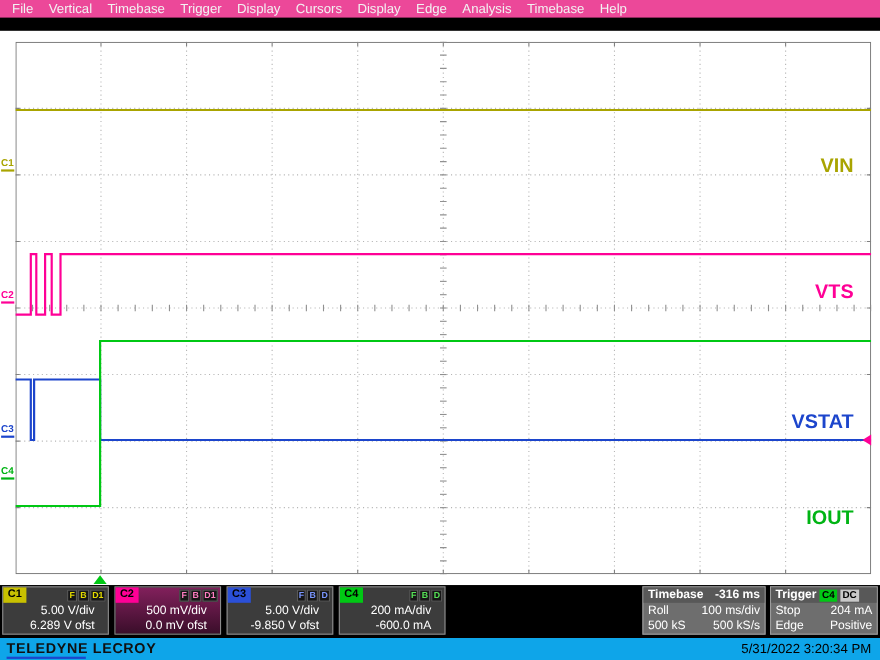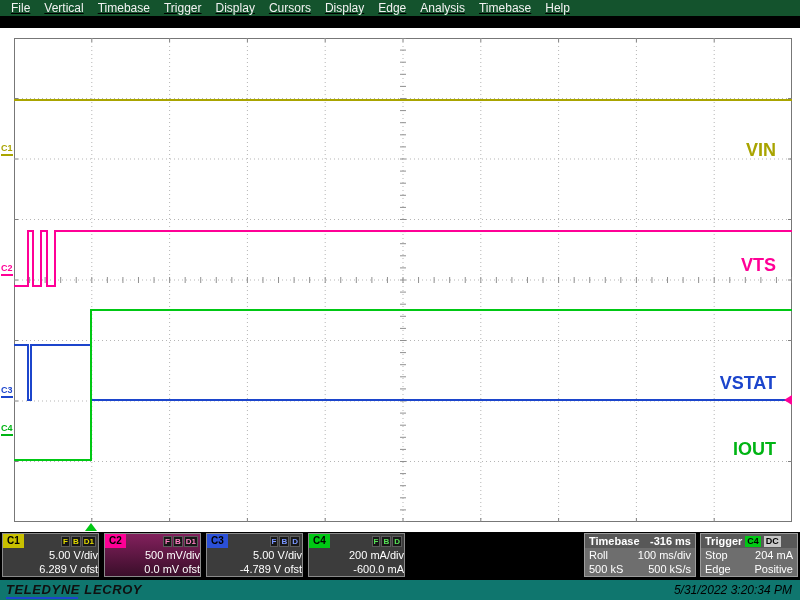--- a/index.html
+++ b/index.html
@@ -6,21 +6,21 @@
   html,body { margin:0; padding:0; }
   body {
     width:800px; height:600px; background:#000; overflow:hidden;
     font-family:"Liberation Sans", sans-serif; position:relative; cursor:default;
   }
   .screen { position:absolute; inset:0; }
 
   
   .menu-bar {
     position:absolute; left:0; top:0; width:800px; height:16px;
-    background:#14532d; display:flex; align-items:center; padding-left:4px;text-decoration:underline;
+    background:#ec4899; display:flex; align-items:center; padding-left:4px;
   }
   .menu-item { color:#f2f2f2; font-size:12px; padding:0 7px; line-height:28px; }
 
   
   .scope { position:absolute; top:28px; left:0; width:800px; height:504px; background:#ffffff; }
   #grid-svg { position:absolute; left:14px; top:10px; }
 
   .ch-marker {
     position:absolute; left:1px; font-size:9px; font-weight:bold;
     line-height:9px; padding-bottom:1px; border-bottom:2px solid currentColor;
@@ -55,34 +55,34 @@
   .chbox.c4 .chname { background:#00c814; }
   .badges { display:flex; gap:1px; margin-right:2px; }
   .badge {
     font-size:8px; font-weight:bold; line-height:9px; padding:0 1px;
     background:#161616; border:1px solid #5a5a5a;
   }
   .chbox.c1 .badge { color:#e2da00; }
   .chbox.c2 .badge { color:#ff7ec2; }
   .chbox.c3 .badge { color:#7b97ff; }
   .chbox.c4 .badge { color:#57e257; }
-  .chline { color:#fff; font-size:11px; text-align:right; padding-right:0; line-height:14px; white-space:nowrap; }
+  .chline { color:#fff; font-size:11px; text-align:right; padding-right:12px; line-height:14px; white-space:nowrap; }
 
   .graybox { position:absolute; top:1px; height:44px; background:#6e6e6e; border:1px solid #9c9c9c; color:#fff; font-size:11px; }
   .graybox .grow { display:flex; justify-content:space-between; line-height:14px; padding:0 4px; white-space:nowrap; }
   .graybox .grow.head { background:#585858; font-weight:bold; }
   .tb-box { left:584px; width:112px; }
   .trig-box { left:700px; width:98px; }
   .trighead { display:flex; align-items:center; gap:3px; line-height:14px; padding:0 4px; background:#585858; font-weight:bold; }
   .tbadge { font-size:9px; font-weight:bold; color:#000; padding:0 2px; line-height:11px; }
   .tbadge.src { background:#00c814; }
   .tbadge.cpl { background:#c8c8c8; }
 
   
-  .footer { position:absolute; top:580px; left:0; width:800px; height:20px; background:#0f766e;font-style:italic; }
+  .footer { position:absolute; top:580px; left:0; width:800px; height:20px; background:#0ea5e9; }
   .brand { position:absolute; left:6px; top:2px; font-size:13px; font-weight:bold; color:#101010; letter-spacing:0.6px; }
   .brand-accent { position:absolute; left:6px; top:17px; width:72px; height:2px; background:#1c45cc; }
   .datetime { position:absolute; right:8px; top:3px; font-size:12px; color:#000; }
 </style>
 </head>
 <body>
 
 <div class="screen">
 
   <div class="menu-bar">
@@ -249,21 +249,21 @@
       </svg>
 
     <div class="ch-marker c1col" style="top:116px">C1</div>
     <div class="ch-marker c2col" style="top:236px">C2</div>
     <div class="ch-marker c3col" style="top:358px">C3</div>
     <div class="ch-marker c4col" style="top:396px">C4</div>
 
     <div class="trace-label c1col" style="top:112px">VIN</div>
     <div class="trace-label c2col" style="top:227px">VTS</div>
     <div class="trace-label c3col" style="top:345px">VSTAT</div>
-    <div class="trace-label c4col" style="top:411px">IOUT</div>
+    <div class="trace-label c4col" style="top:432px">IOUT</div>
 
     <div class="trig-tri"></div>
     <div class="right-arrow"></div>
   </div>
 
   <div class="bottom">
 
     <div class="chbox c1" style="left:2px">
       <div class="chhead">
         <span class="chname">C1</span>
@@ -293,21 +293,21 @@
     <div class="chbox c3" style="left:206px">
       <div class="chhead">
         <span class="chname">C3</span>
         <span class="badges">
           <span class="badge">F</span>
           <span class="badge">B</span>
           <span class="badge">D</span>
         </span>
       </div>
       <div class="chline">5.00 V/div</div>
-      <div class="chline">-4.789 V ofst</div>
+      <div class="chline">-9.850 V ofst</div>
     </div>
 
     <div class="chbox c4" style="left:308px">
       <div class="chhead">
         <span class="chname">C4</span>
         <span class="badges">
           <span class="badge">F</span>
           <span class="badge">B</span>
           <span class="badge">D</span>
         </span>

